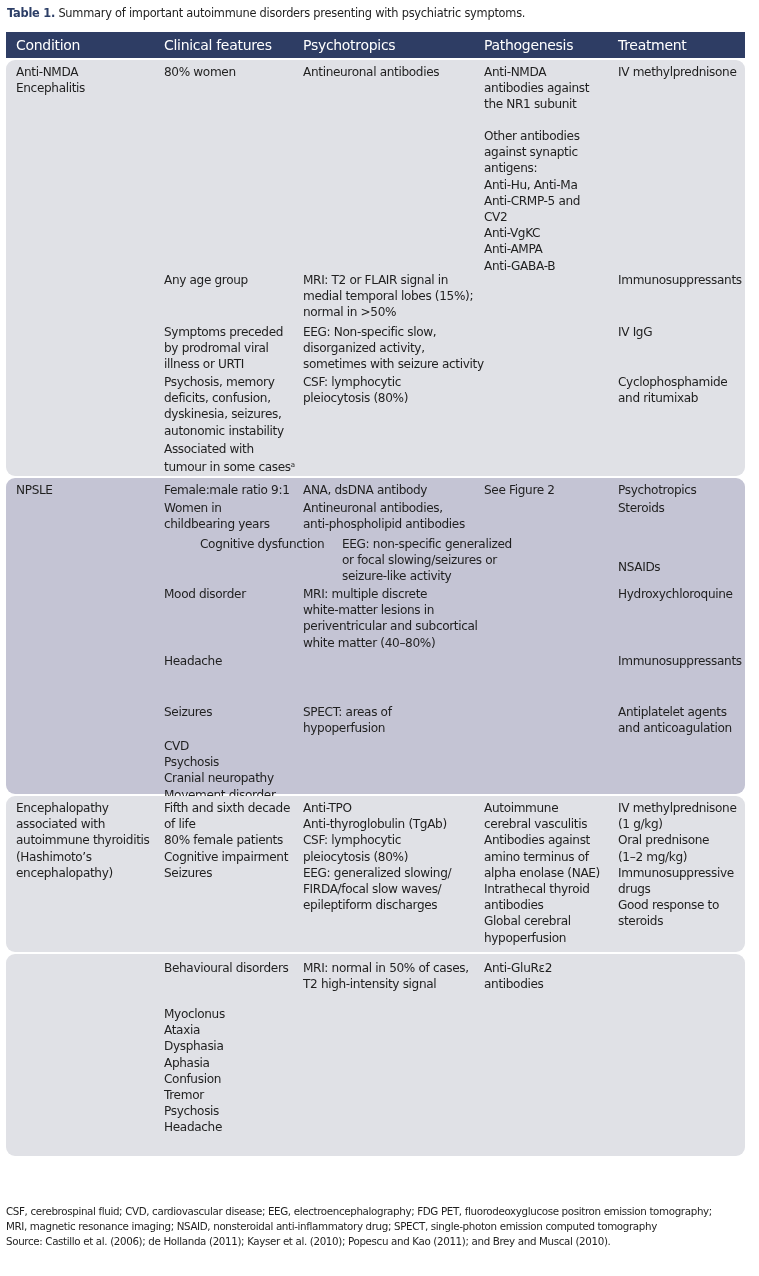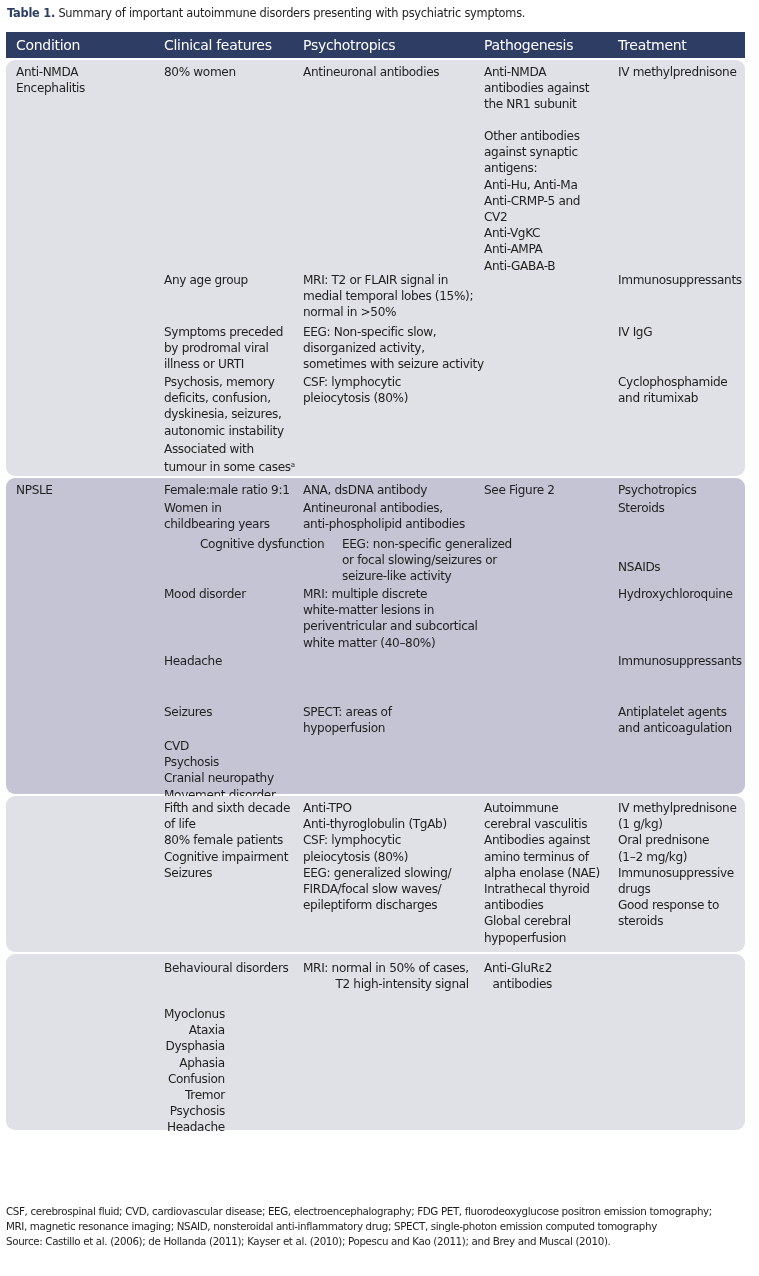--- a/index.html
+++ b/index.html
@@ -177,20 +177,27 @@
         </div>
         <div class="cell c2" style="top: 260px;">
           <div>CVD</div>
           <div>Psychosis</div>
           <div>Cranial neuropathy</div>
           <div>Movement disorder</div>
           <div>Features of SLE</div>
         </div>
       </div>
       <div class="row light" style="height: 156px;">
+        <div class="cell c1" style="top: 4px;">
+          <div>Encephalopathy</div>
+          <div>associated with</div>
+          <div>autoimmune thyroiditis</div>
+          <div>(Hashimoto’s</div>
+          <div>encephalopathy)</div>
+        </div>
         <div class="cell c2" style="top: 4px;">
           <div>Fifth and sixth decade</div>
           <div>of life</div>
           <div>80% female patients</div>
           <div>Cognitive impairment</div>
           <div>Seizures</div>
         </div>
         <div class="cell c3" style="top: 4px;">
           <div>Anti-TPO</div>
           <div>Anti-thyroglobulin (TgAb)</div>
@@ -215,21 +222,21 @@
           <div>IV methylprednisone</div>
           <div>(1 g/kg)</div>
           <div>Oral prednisone</div>
           <div>(1–2 mg/kg)</div>
           <div>Immunosuppressive</div>
           <div>drugs</div>
           <div>Good response to</div>
           <div>steroids</div>
         </div>
       </div>
-      <div class="row light" style="height: 176px; text-align: right;">
+      <div class="row light" style="height: 202px;">
         <div class="cell c2" style="top: 6px;">
           <div>Behavioural disorders</div>
         </div>
         <div class="cell c3" style="top: 6px;">
           <div>MRI: normal in 50% of cases,</div>
           <div>T2 high-intensity signal</div>
         </div>
         <div class="cell c4" style="top: 6px;">
           <div>Anti-GluRε2</div>
           <div>antibodies</div>

